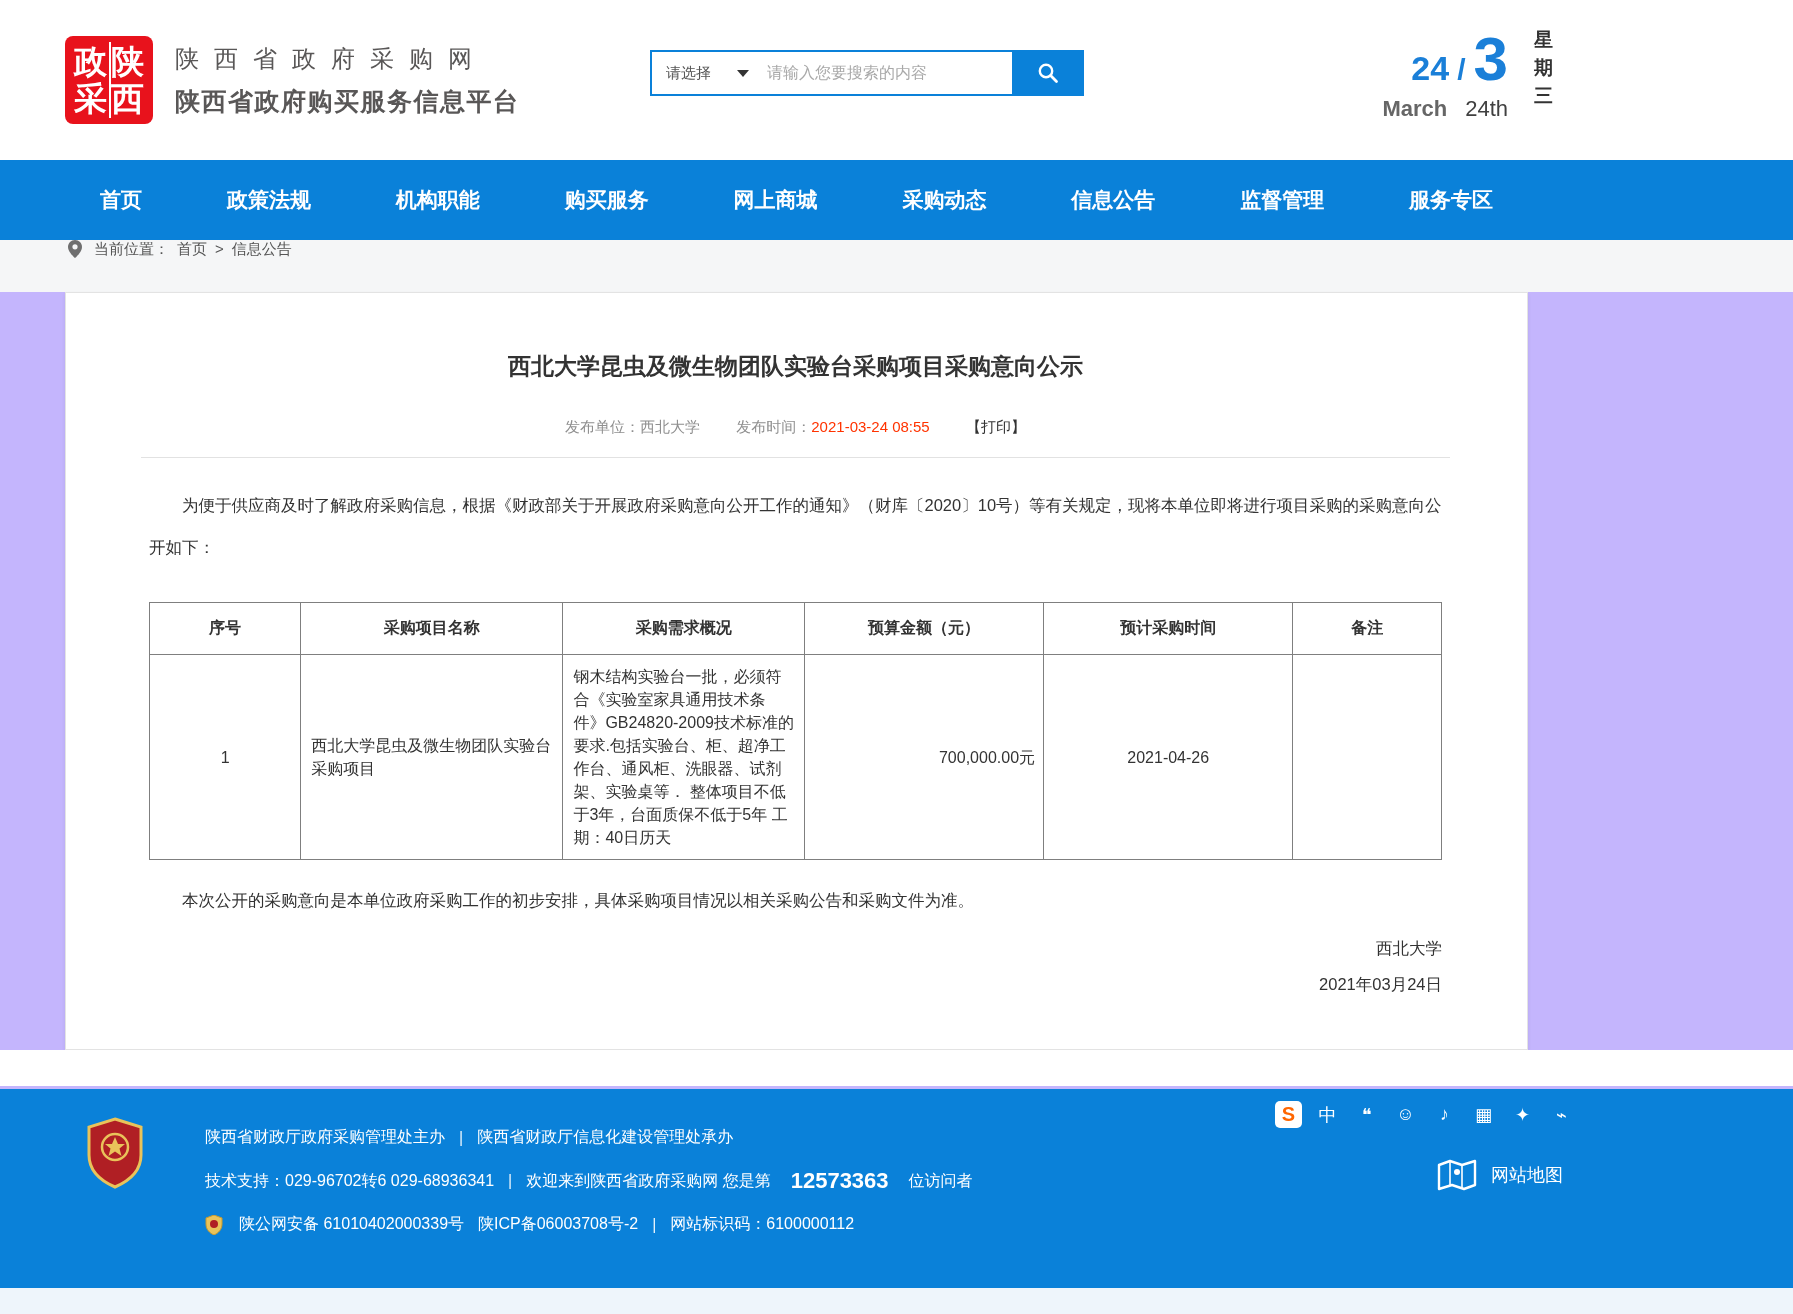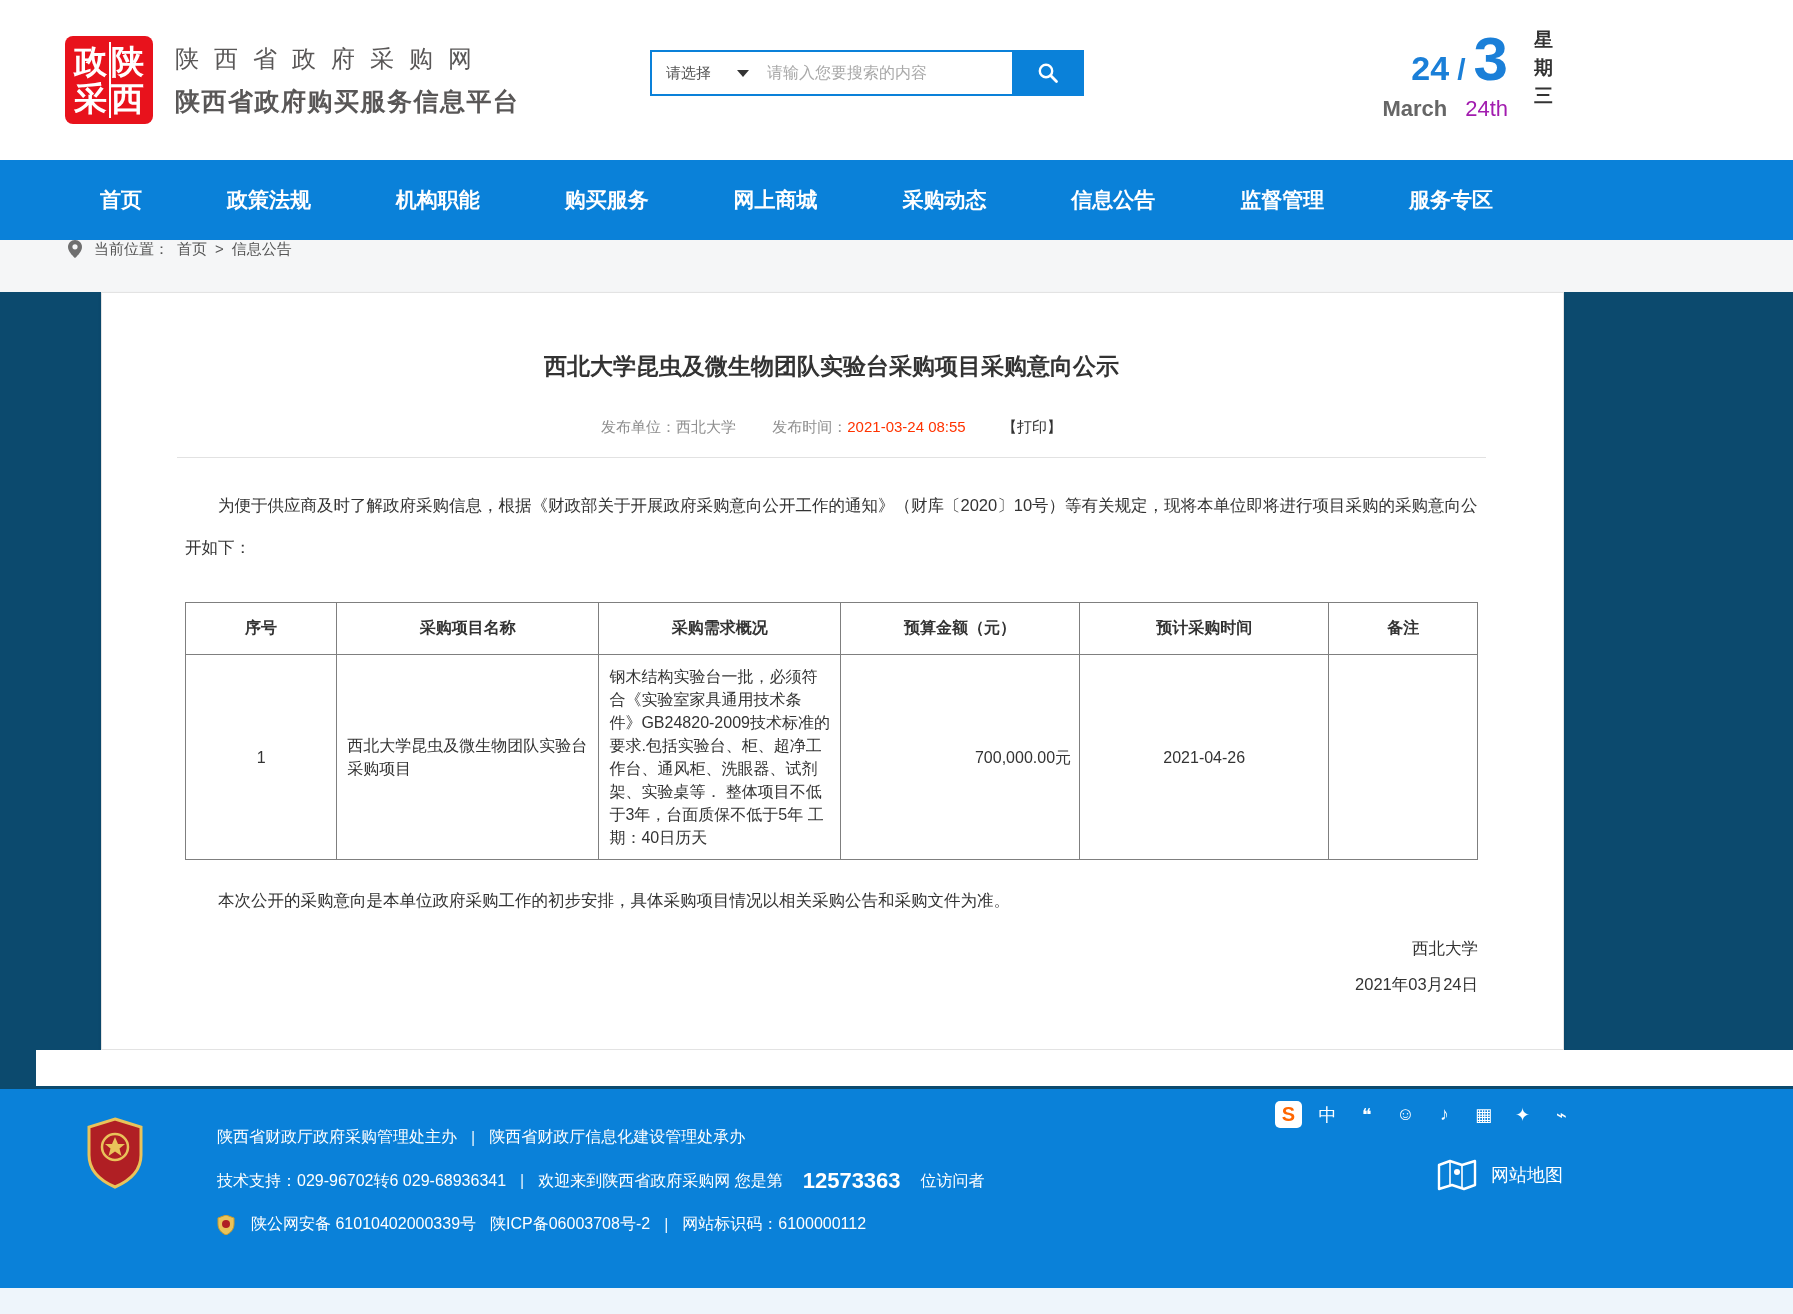--- a/index.html
+++ b/index.html
@@ -28,37 +28,37 @@
   .search-btn { width:72px; height:46px; margin:-2px -2px -2px 0; background:#0a81d9; border:0; cursor:pointer;
                 display:flex; align-items:center; justify-content:center; }
 
   .datebox { position:absolute; right:240px; top:30px; display:flex; align-items:flex-start; }
   .date-nums { text-align:right; }
   .date-top { display:flex; align-items:baseline; justify-content:flex-end; color:#1a7fd8; font-weight:bold; }
   .date-day { font-size:34px; }
   .date-slash { font-size:30px; margin:0 8px; }
   .date-month-num { font-size:62px; line-height:58px; }
   .date-bottom { margin-top:8px; color:#666; font-size:22px; font-weight:bold; display:flex; gap:18px; justify-content:flex-end; }
-  .date-ordinal { font-weight:normal; color:#a21caf; }
+  .date-ordinal { font-weight:normal; color:#404040; }
   .weekday { margin-left:26px; display:flex; flex-direction:column; gap:8px; }
   .weekday span { font-size:19px; font-weight:bold; color:#333; line-height:20px; }
 
   
   .nav { height:80px; background:#0a81d9; display:flex; align-items:center;
          justify-content:space-between; padding:0 300px 0 100px; }
   .nav-item { color:#fff; font-size:21px; font-weight:bold; cursor:pointer; white-space:nowrap; }
 
   
   .breadcrumb { height:52px; background:#f5f6f7; display:flex; padding-left:68px; gap:8px; }
   .breadcrumb, .breadcrumb a { font-size:15px; color:#555; }
   .crumb-link { cursor:pointer; }
   .pin { margin-right:4px; }
 
   
-  .main { background:#0c4a6e; flex:1;padding-left:36px; }
+  .main { background:#c4b5fd; flex:1; }
   .card { margin:0 263px 0 65px; width:1463px; background:#fff; border:1px solid #e3e3e3;
           box-shadow:0 2px 4px rgba(0,0,0,.07); padding:58px 85px 26px 83px; min-height:758px; }
   .art-title { text-align:center; font-size:23px; font-weight:bold; color:#333; }
   .art-meta { margin-top:36px; text-align:center; font-size:15px; color:#8f8f8f; }
   .art-meta .seg { margin:0 16px; }
   .art-meta .red { color:#ff3300; }
   .art-meta .print { color:#333; cursor:pointer; }
   .art-divider { height:1px; background:#e2e2e2; margin:20px -8px 0 -8px; }
   .art-intro { margin-top:26px; font-size:16.5px; color:#333; line-height:42px; text-indent:2em; }
 
@@ -73,21 +73,21 @@
 
   .art-closing { margin-top:28px; font-size:16.5px; color:#333; line-height:24px; text-indent:2em; }
   .signature { margin-top:26px; text-align:right; font-size:16.5px; color:#333; }
   .signature .sig-date { margin-top:14px; }
 
   
   .footer-gap { height:36px; background:#fff; }
   .footer { height:199px; background:#0a81d9; position:relative; color:#fff; }
   .footer-bottom-strip { height:26px; background:#eef5fb; }
   .badge { position:absolute; left:85px; top:28px; }
-  .f-lines { position:absolute; left:217px; top:18px; }
+  .f-lines { position:absolute; left:205px; top:18px; }
   .f-line { display:flex; align-items:center; gap:14px; margin-top:20px; font-size:16px; white-space:nowrap; }
   .f-sep { opacity:.9; }
   .f-count { font-size:22px; font-weight:bold; margin:0 6px; }
   .psb-icon { margin-right:2px; display:inline-flex; }
   .share-bar { position:absolute; right:218px; top:12px; display:flex; align-items:center; gap:12px; }
   .share-icon { width:27px; height:27px; display:flex; align-items:center; justify-content:center;
                 font-size:18px; color:#fff; }
   .share-icon.sogou { background:#fff; color:#ff6600; font-weight:bold; border-radius:5px; font-size:20px; }
   .sitemap { position:absolute; right:230px; top:68px; display:flex; align-items:center; gap:14px; cursor:pointer; }
   .sitemap-label { font-size:18px; color:#fff; }

